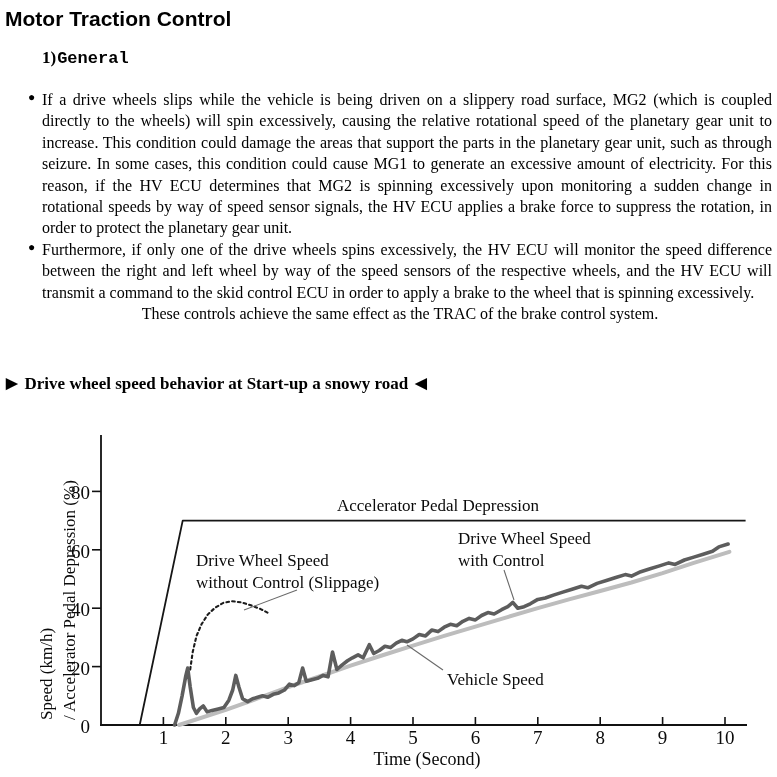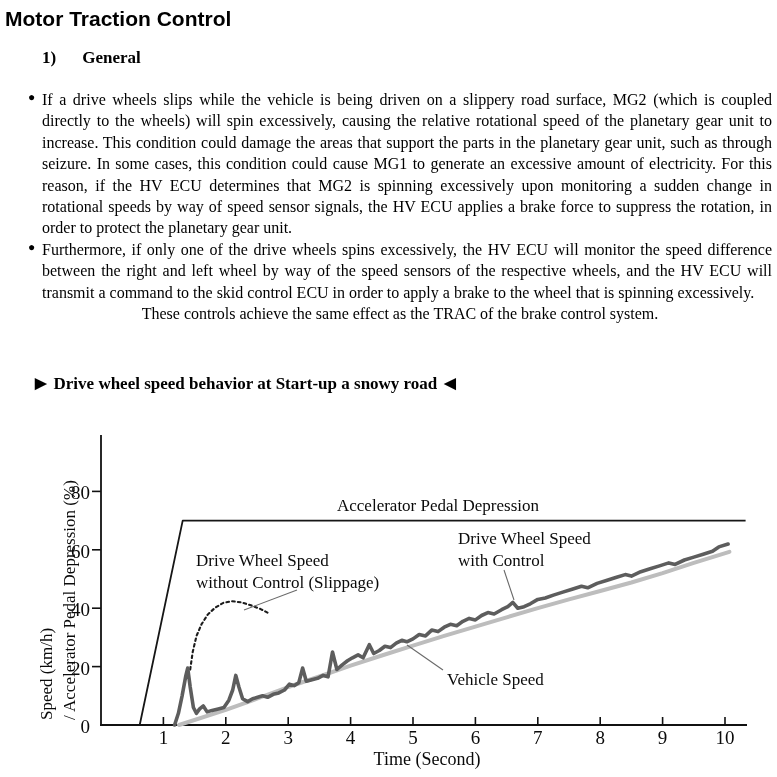--- a/index.html
+++ b/index.html
@@ -7,33 +7,33 @@
     position:relative;width:777px;height:777px;background:#ffffff;
     font-family:"Liberation Serif", serif;color:#000;overflow:hidden;
   }
   .doc-title{
     position:absolute;left:5px;top:7px;margin:0;
     font-family:"Liberation Sans", sans-serif;font-weight:bold;font-size:21px;color:#000;
   }
   .section-heading{
     position:absolute;left:42px;top:48px;font-weight:bold;font-size:17px;
   }
-  .section-heading .sec-label{margin-left:26px;}
+  .section-heading .sec-label{margin-left:1px;font-family:Liberation Mono, monospace;}
   .body-flow{
     position:absolute;left:28px;top:89px;width:744px;
     font-size:16px;line-height:21.4px;text-align:justify;
   }
   ul.bullets{list-style:none;margin:0;padding:0;}
   ul.bullets li{position:relative;padding-left:14px;margin:0;}
   ul.bullets .marker{
     position:absolute;left:0;top:2px;font-size:12px;line-height:1;
   }
   .note-line{margin:0;text-align:center;}
   .figure-heading{
-    position:absolute;left:6px;top:374px;font-weight:bold;font-size:17px;white-space:nowrap;margin-left:29px;
+    position:absolute;left:6px;top:374px;font-weight:bold;font-size:17px;white-space:nowrap;
   }
   .figure-heading .tri{font-size:15px;position:relative;top:-1px;}
   .figure-heading .fh-text{margin:0 7px;}
   svg.chart{position:absolute;left:0;top:430px;}
   svg.chart text{font-family:"Liberation Serif", serif;fill:#0a0a0a;}
   .axis{stroke:#111;stroke-width:1.8;fill:none;}
   .tick{stroke:#111;stroke-width:1.6;}
   .tick-lbl{font-size:19px;}
   .ax-title{font-size:18px;}
   .ylab{font-size:17px;}

